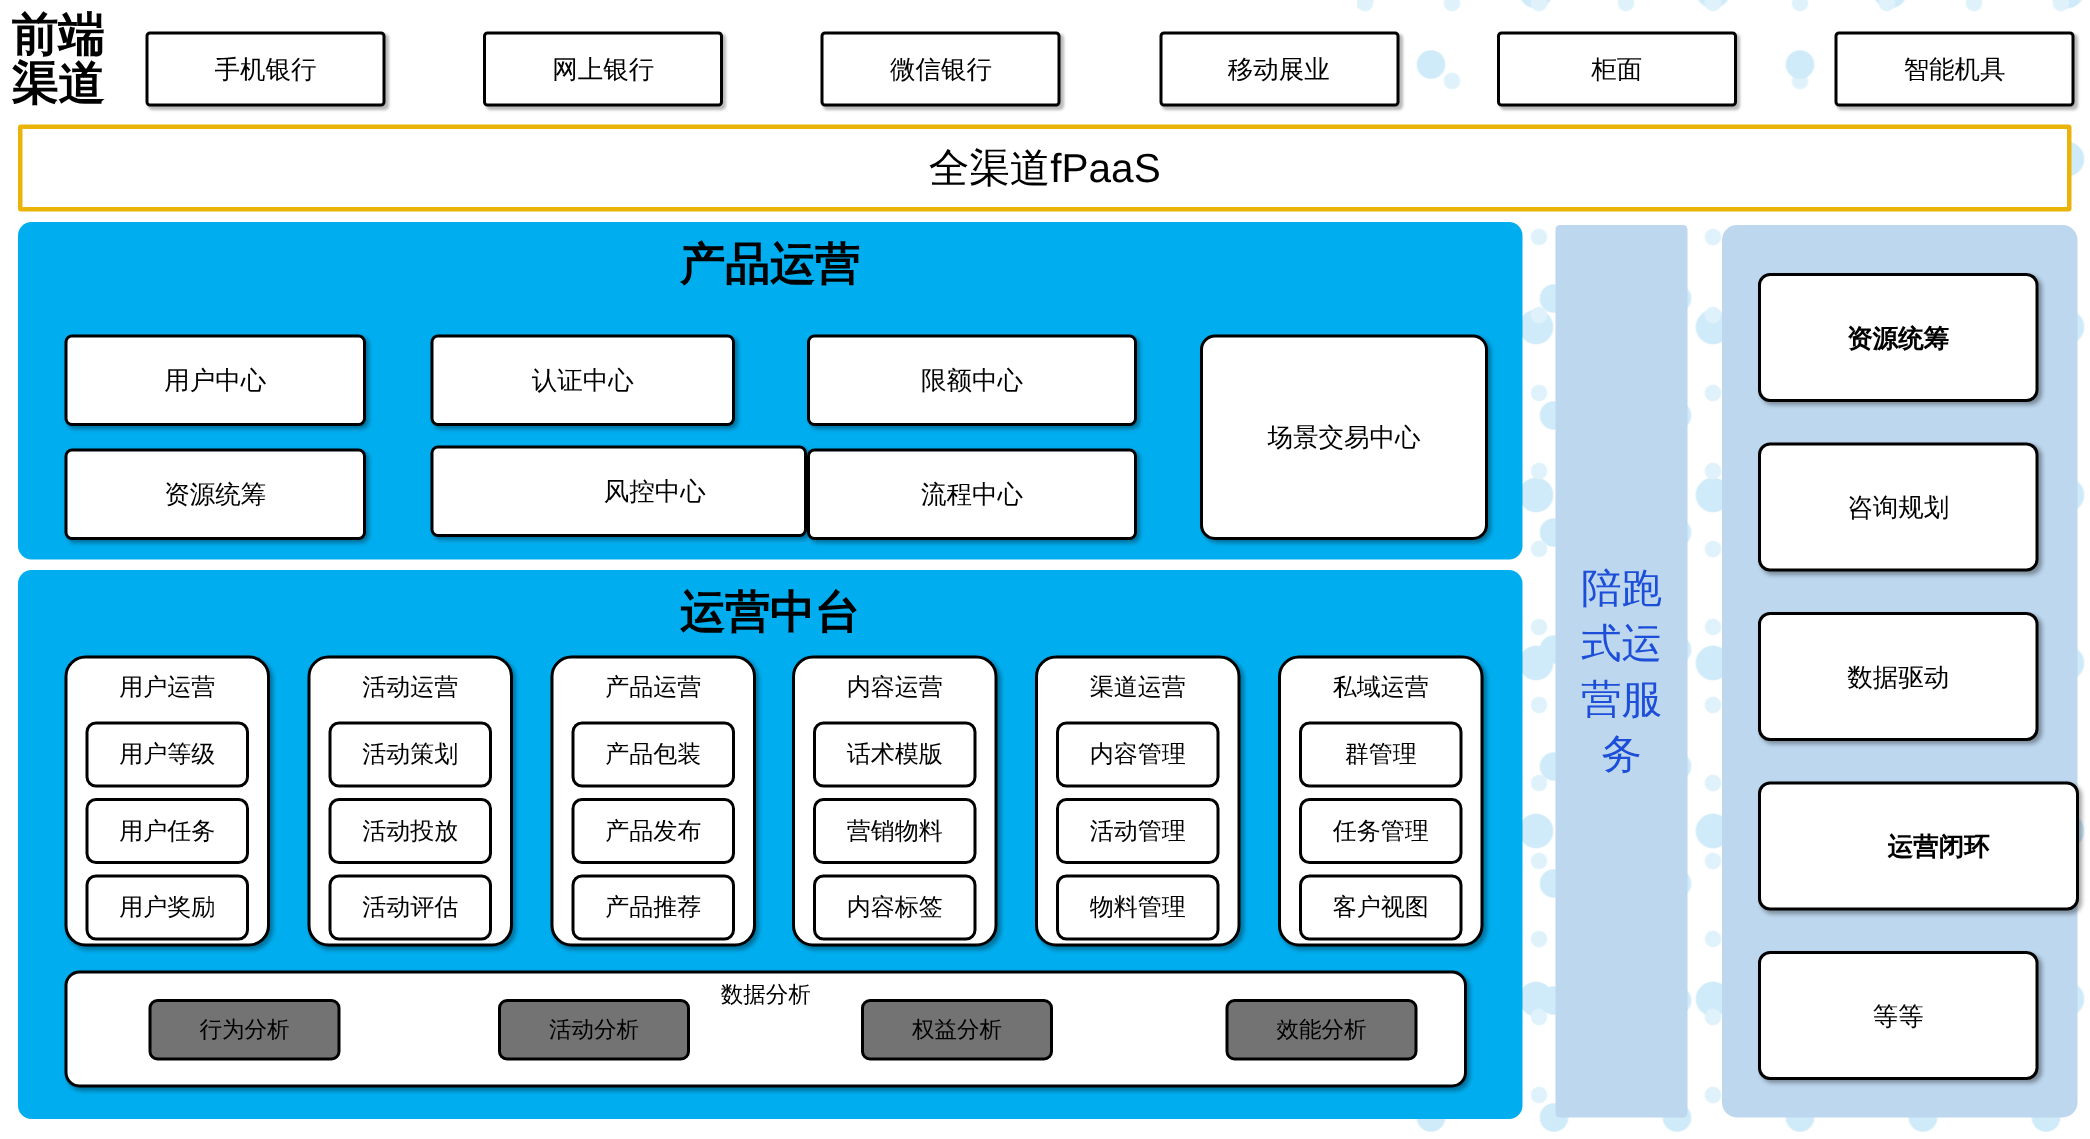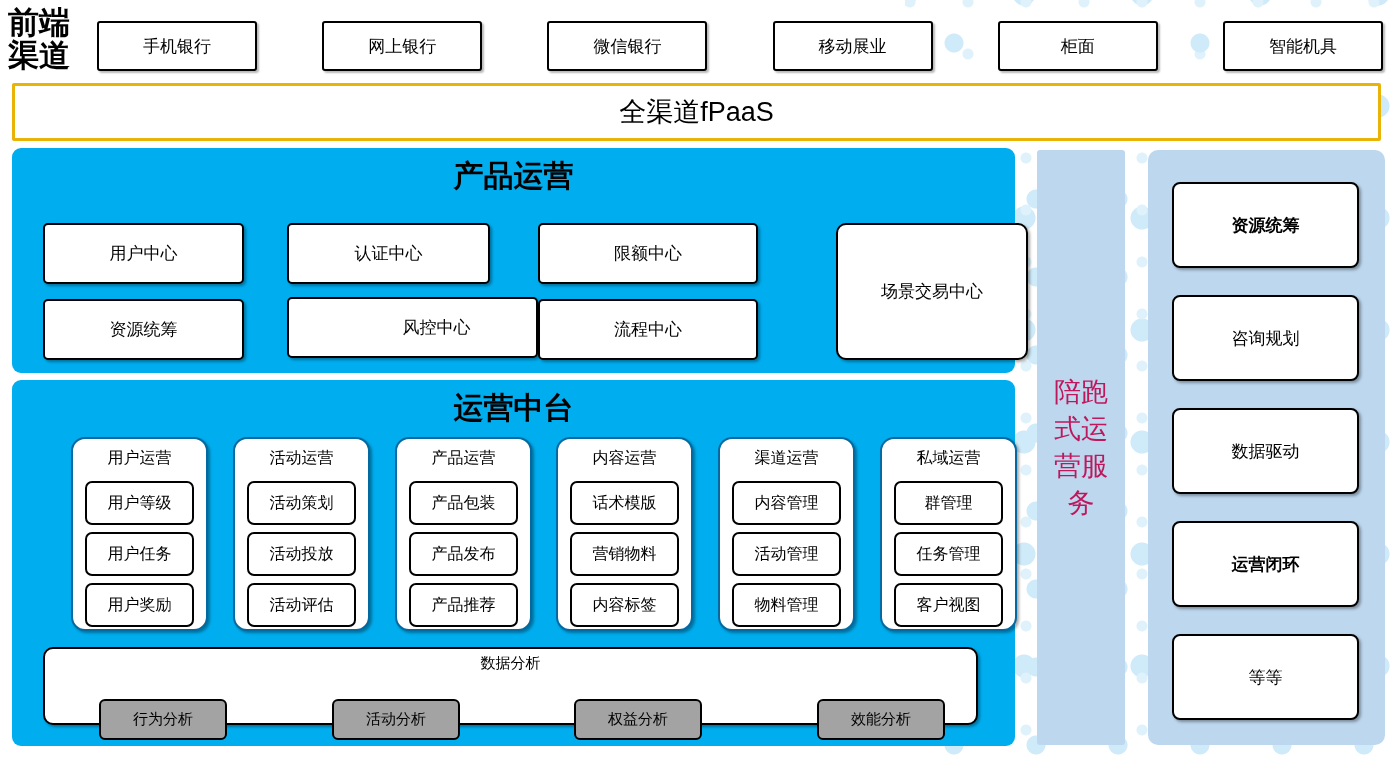--- a/index.html
+++ b/index.html
@@ -53,49 +53,48 @@
     text-align:center;font-size:30px;font-weight:bold;padding-top:8px;
   }
   .wbox{
     position:absolute;background:#fff;border:2px solid #000;border-radius:5px;
     box-shadow:2px 2px 3px rgba(0,0,0,0.35);
     display:flex;align-items:center;justify-content:center;font-size:17px;
   }
   .scene{border-radius:10px;}
   .group{
     position:absolute;top:57px;width:133px;height:190px;background:#fff;
-    border:2px solid #0369a1;border-radius:14px;
-    box-shadow:2px 2px 3px rgba(0,0,0,0.35);
-    margin-left:28px;
+    border:2px solid #000000;border-radius:14px;
+    box-shadow:2px 2px 3px rgba(0,0,0,0.35);
   }
   .group-title{text-align:center;font-size:16px;margin-top:9px;}
   .group-items{margin-top:12px;}
   .gitem{
     width:105px;height:40px;margin:0 auto 7px auto;background:#fff;
     border:2px solid #000;border-radius:7px;
     display:flex;align-items:center;justify-content:center;font-size:16px;
   }
   .analytics{
     position:absolute;left:31px;top:267px;width:931px;height:74px;background:#fff;
     border:2px solid #000;border-radius:10px;
     box-shadow:2px 2px 3px rgba(0,0,0,0.35);
   }
   .analytics-title{text-align:center;font-size:15px;margin-top:5px;}
   .aitem{
-    position:absolute;top:50px;width:124px;height:37px;background:#a3a3a3;
+    position:absolute;top:17px;width:124px;height:37px;background:#737373;
     border:2px solid #000;border-radius:6px;
     display:flex;align-items:center;justify-content:center;font-size:15px;
   }
   .strip{
     left:1037px;top:150px;width:88px;height:595px;background:var(--light);
     border-radius:3px;display:flex;align-items:center;justify-content:center;
   }
   .strip-text{
     width:58px;font-size:27px;line-height:37px;text-align:center;
-    word-break:break-all;color:#be185d;
+    word-break:break-all;color:#1d4ed8;
   }
   .right-panel{
     left:1148px;top:150px;width:237px;height:595px;background:var(--light);
     border-radius:10px;
   }
   .rp-box{
     position:absolute;left:24px;width:183px;height:82px;background:#fff;
     border:2px solid #000;border-radius:8px;
     box-shadow:2px 2px 3px rgba(0,0,0,0.35);
     display:flex;align-items:center;justify-content:center;font-size:17px;
@@ -121,21 +120,21 @@
 <div class="layer fpaas">全渠道fPaaS</div>
 
 <div class="layer blue-block tx-block">
   <div class="block-title">产品运营</div>
   <div class="wbox" style="left:31px;top:75px;width:197px;height:57px;">用户中心</div>
   <div class="wbox" style="left:275px;top:75px;width:199px;height:57px;">认证中心</div>
   <div class="wbox" style="left:526px;top:75px;width:216px;height:57px;">限额中心</div>
   <div class="wbox" style="left:31px;top:151px;width:197px;height:57px;">资源统筹</div>
   <div class="wbox" style="left:275px;top:149px;width:199px;height:57px;padding-left:48px;">风控中心</div>
   <div class="wbox" style="left:526px;top:151px;width:216px;height:57px;">流程中心</div>
-  <div class="wbox scene" style="left:824px;top:75px;width:188px;height:133px;font-family:Liberation Serif, serif;">场景交易中心</div>
+  <div class="wbox scene" style="left:788px;top:75px;width:188px;height:133px;font-family:Liberation Serif, serif;">场景交易中心</div>
 </div>
 
 <div class="layer blue-block op-block">
   <div class="block-title">运营中台</div>
 
   <div class="group" style="left:31px;">
     <div class="group-title">用户运营</div>
     <div class="group-items">
       <div class="gitem">用户等级</div>
       <div class="gitem">用户任务</div>
@@ -198,15 +197,15 @@
 </div>
 
 <div class="layer strip">
   <div class="strip-text">陪跑式运营服务</div>
 </div>
 
 <div class="layer right-panel">
   <div class="rp-box emph" style="top:32px;">资源统筹</div>
   <div class="rp-box" style="top:145px;">咨询规划</div>
   <div class="rp-box" style="top:258px;">数据驱动</div>
-  <div class="rp-box emph" style="top:371px;">运营闭环</div>
+  <div class="rp-box emph" style="top:371px;padding-left:27px;">运营闭环</div>
   <div class="rp-box" style="top:484px;">等等</div>
 </div>
 
 </body></html>

